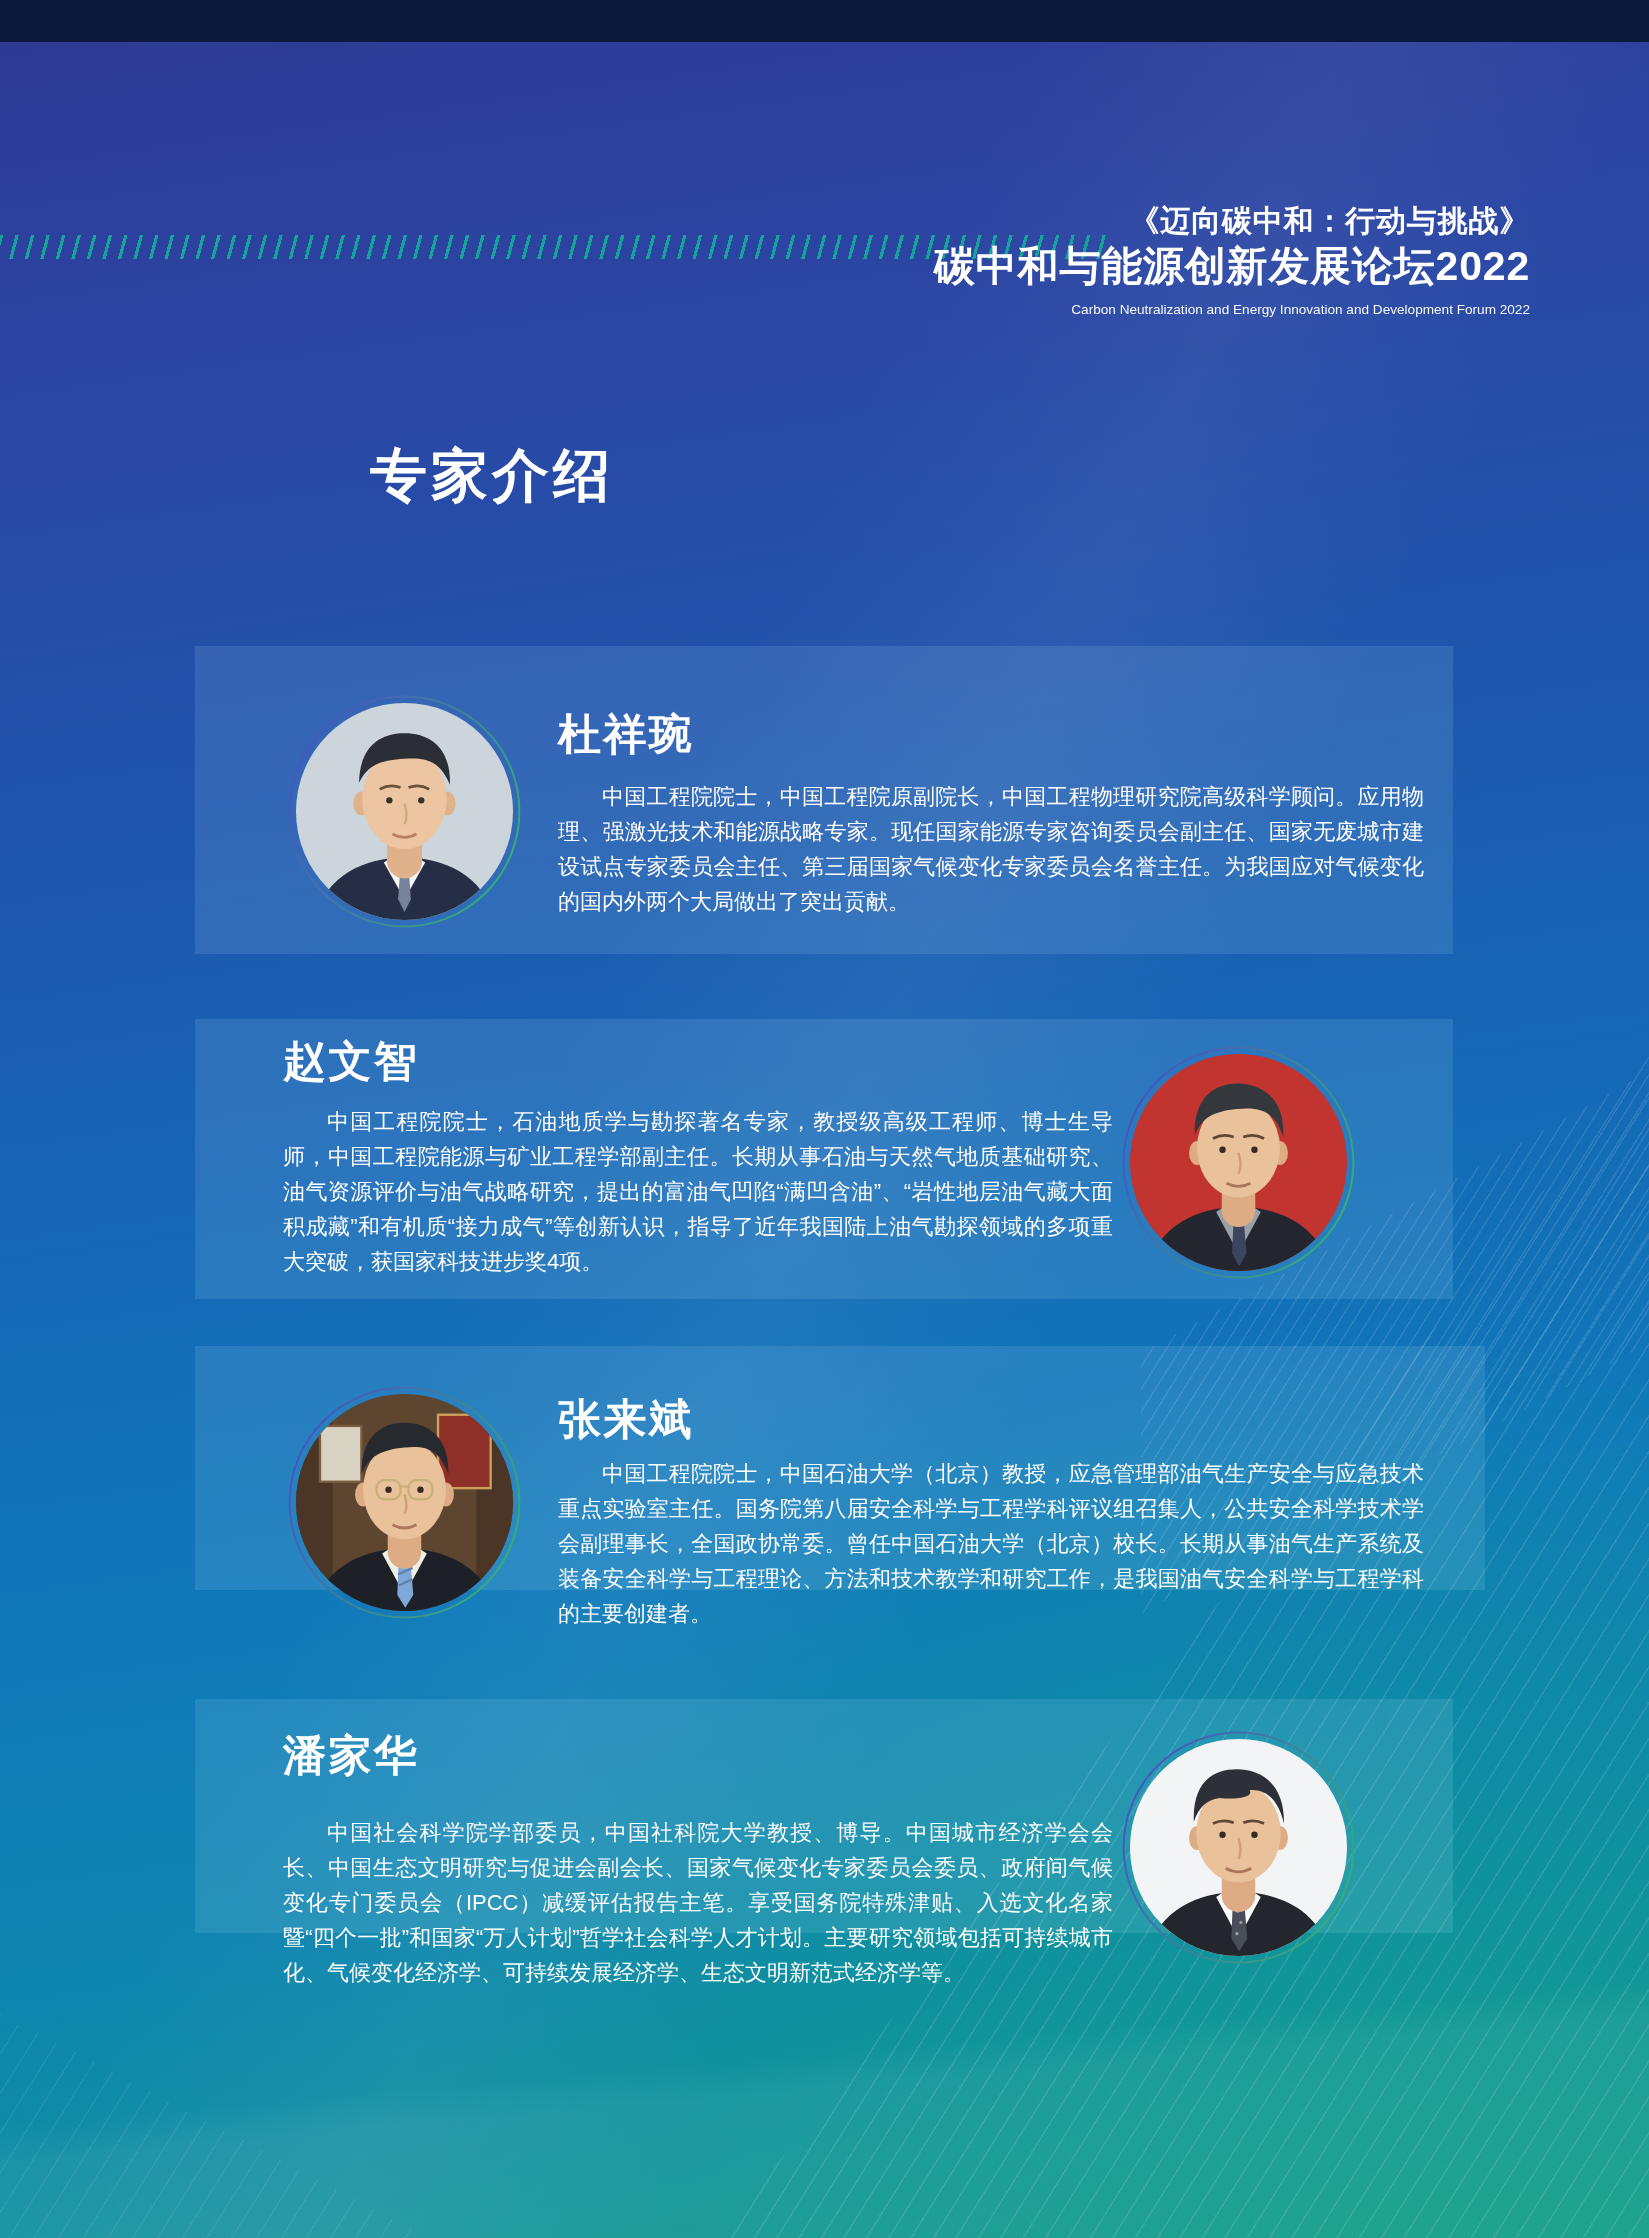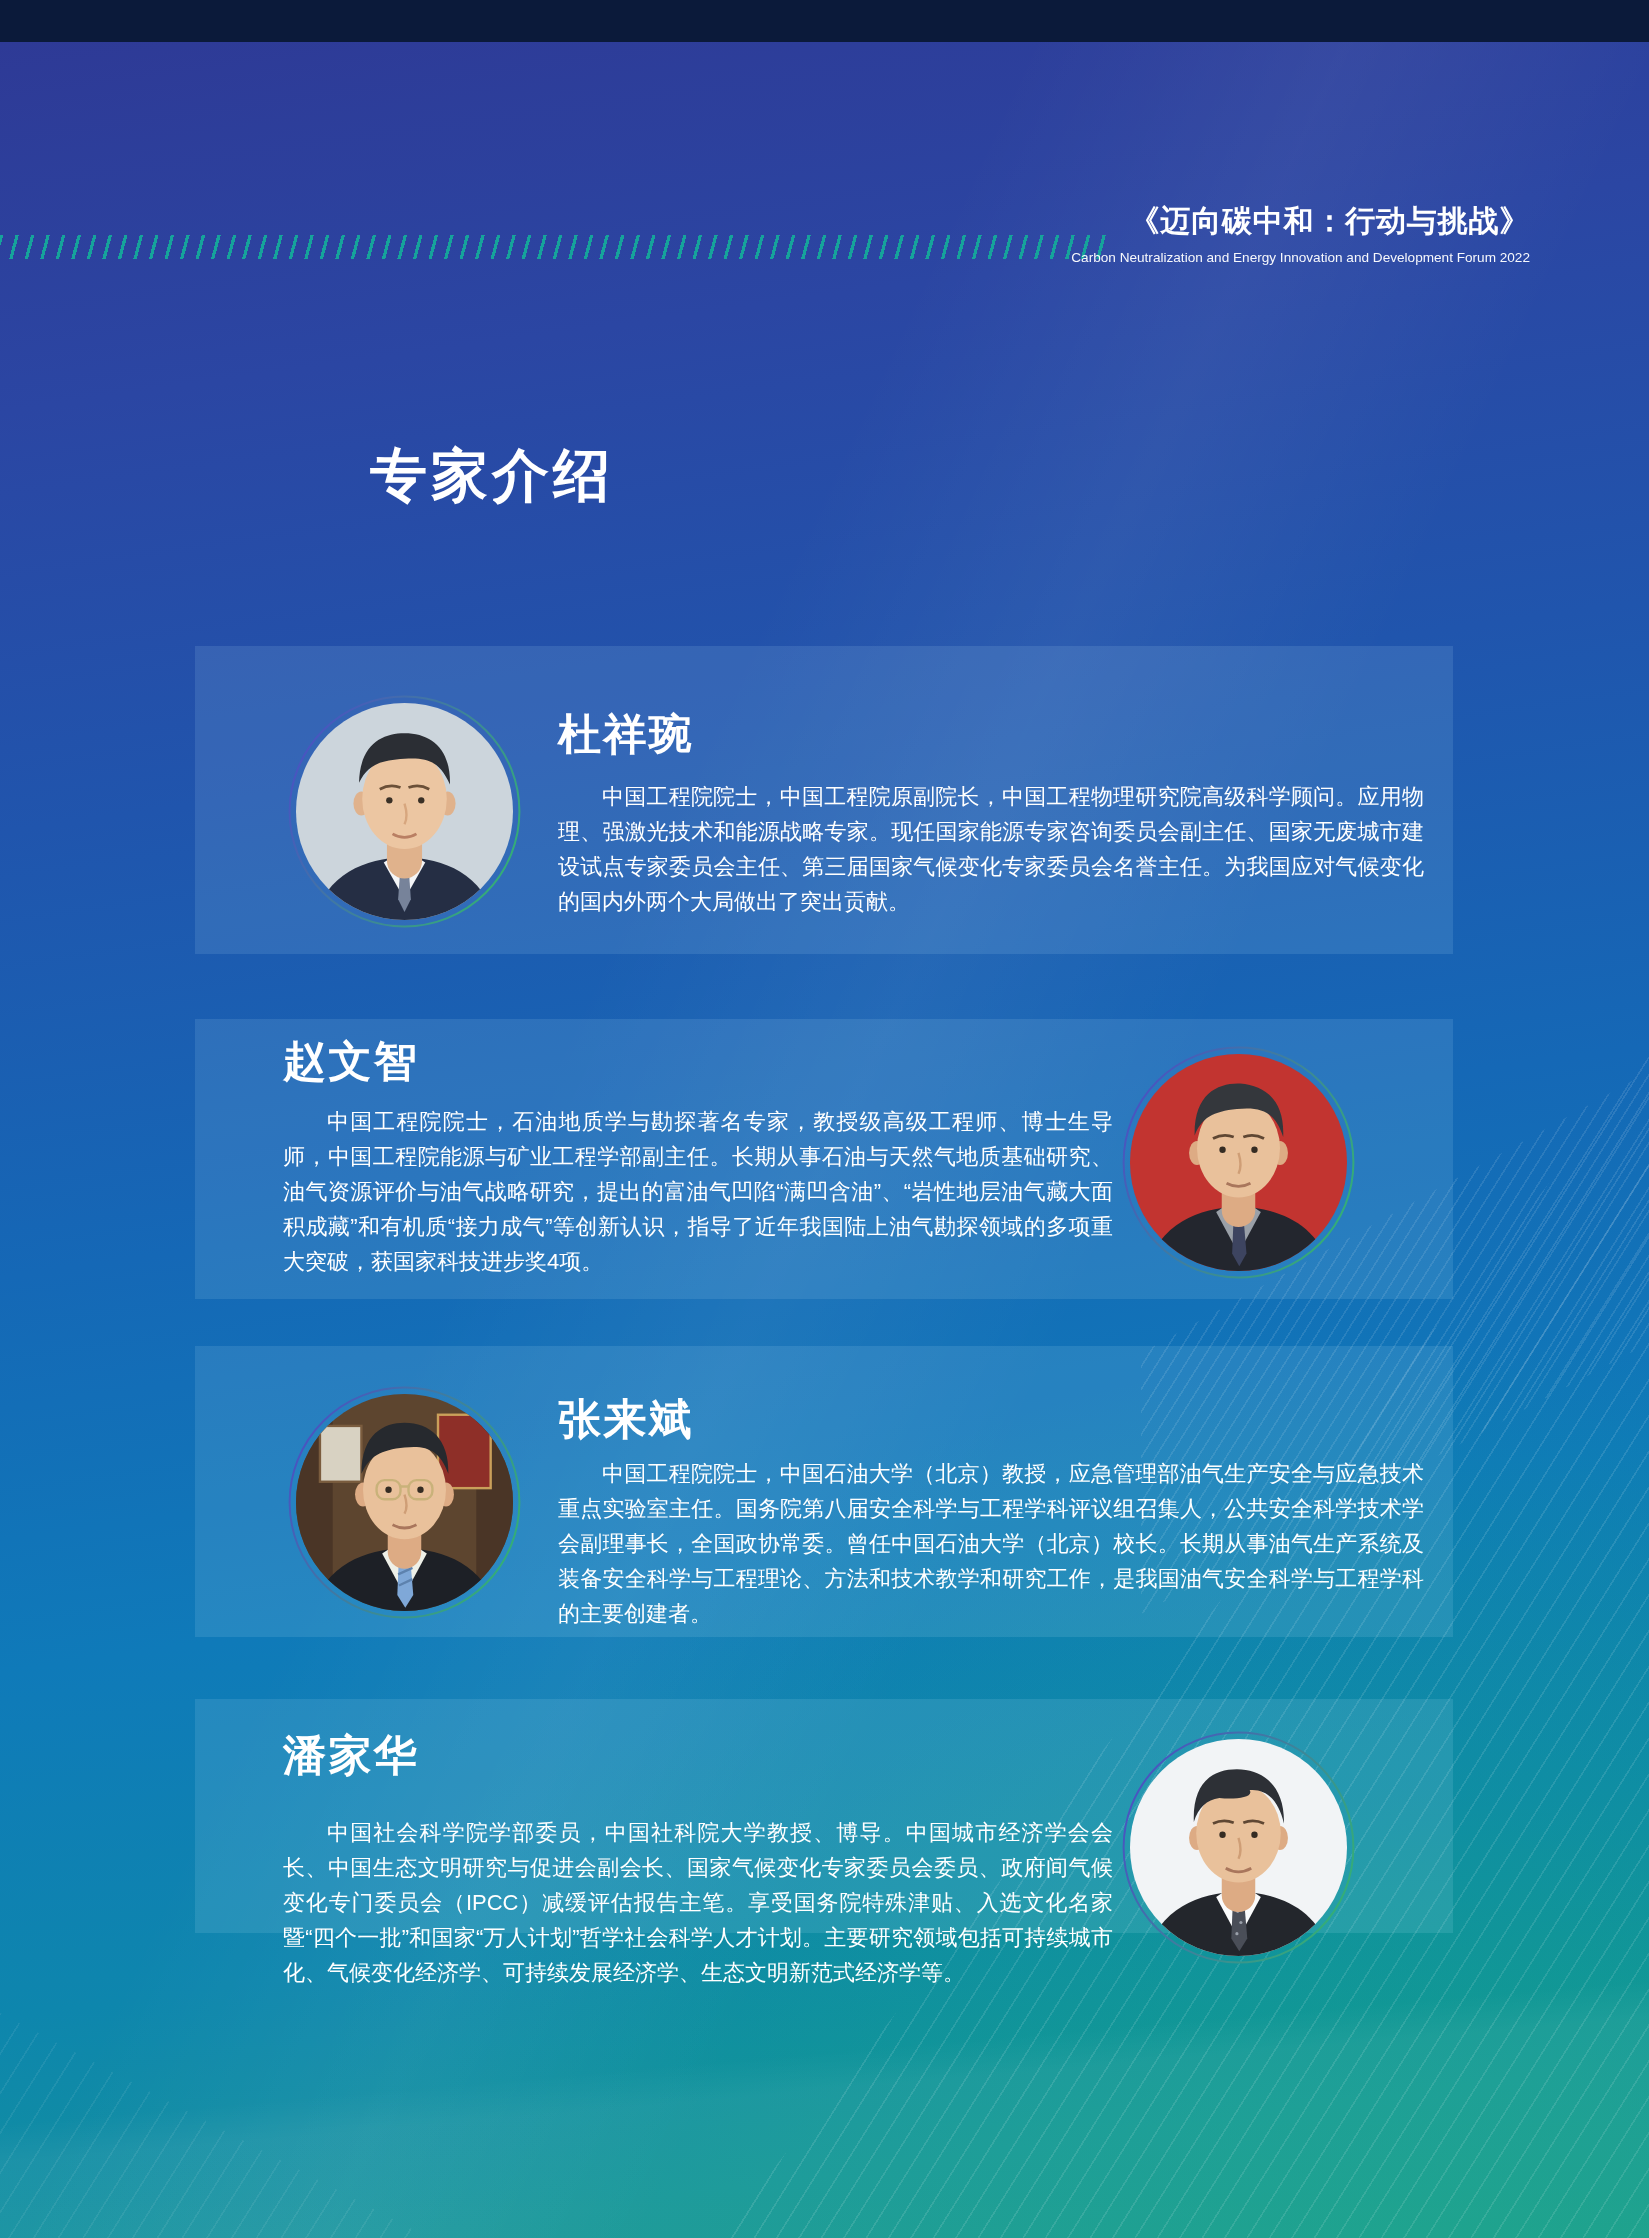--- a/index.html
+++ b/index.html
@@ -34,21 +34,21 @@
   .book-title{font-family:"Liberation Serif",serif;font-size:30px;font-weight:700;line-height:37px;letter-spacing:0.8px;}
   .forum-title{font-size:41px;font-weight:800;line-height:49px;margin-top:3.2px;letter-spacing:0.8px;}
   .forum-title-en{font-size:13.6px;font-weight:400;line-height:17.6px;margin-top:9.6px;color:rgba(255,255,255,0.96);}
   
   .heading{position:absolute;left:370px;top:396px;margin:0;
     font-family:"Liberation Serif",serif;font-size:57px;font-weight:700;letter-spacing:4px;}
   
   .card{position:absolute;left:195px;width:1258px;background:rgba(196,238,252,0.12);}
   .card-1{top:604px;height:308px;}
   .card-2{top:977px;height:280px;}
-  .card-3{top:1304px;height:291px;}
+  .card-3{top:1304px;height:244px;padding-left:32px;}
   .card-4{top:1657px;height:234px;}
   .name{position:absolute;margin:0;font-family:"Liberation Serif",serif;font-size:43px;font-weight:700;letter-spacing:2.4px;}
   .bio{position:absolute;margin:0;font-size:22px;line-height:35px;text-align:justify;text-indent:2em;color:#fff;}
   .col-right{left:363px;}
   .col-left{left:88px;}
   .bio.w-left{width:866px;}
   .bio.w-right{width:830px;}
   
   .photo-wrap{position:absolute;width:233px;height:233px;}
   .ring{position:absolute;left:0;top:0;width:233px;height:233px;}
@@ -66,20 +66,21 @@
   <div class="sheen-1"></div>
   <div class="sheen-2"></div>
   <div class="fan fan-main"></div>
   <div class="fan fan-band"></div>
   <div class="fan fan-bottom-left"></div>
 
   <div class="hatch"></div>
 
   <header class="masthead">
     <div class="book-title">《迈向碳中和：行动与挑战》</div>
+    <div class="forum-title">碳中和与能源创新发展论坛2022</div>
     <div class="forum-title-en">Carbon Neutralization and Energy Innovation and Development Forum 2022</div>
   </header>
 
   <h1 class="heading">专家介绍</h1>
 
   <section class="card card-1">
     <div class="photo-wrap" style="left:93px;top:49px;">
       <svg class="ring" viewBox="0 0 292 292">
         <defs>
             <linearGradient id="ring1" x1="0" y1="0.25" x2="1" y2="0.75">

